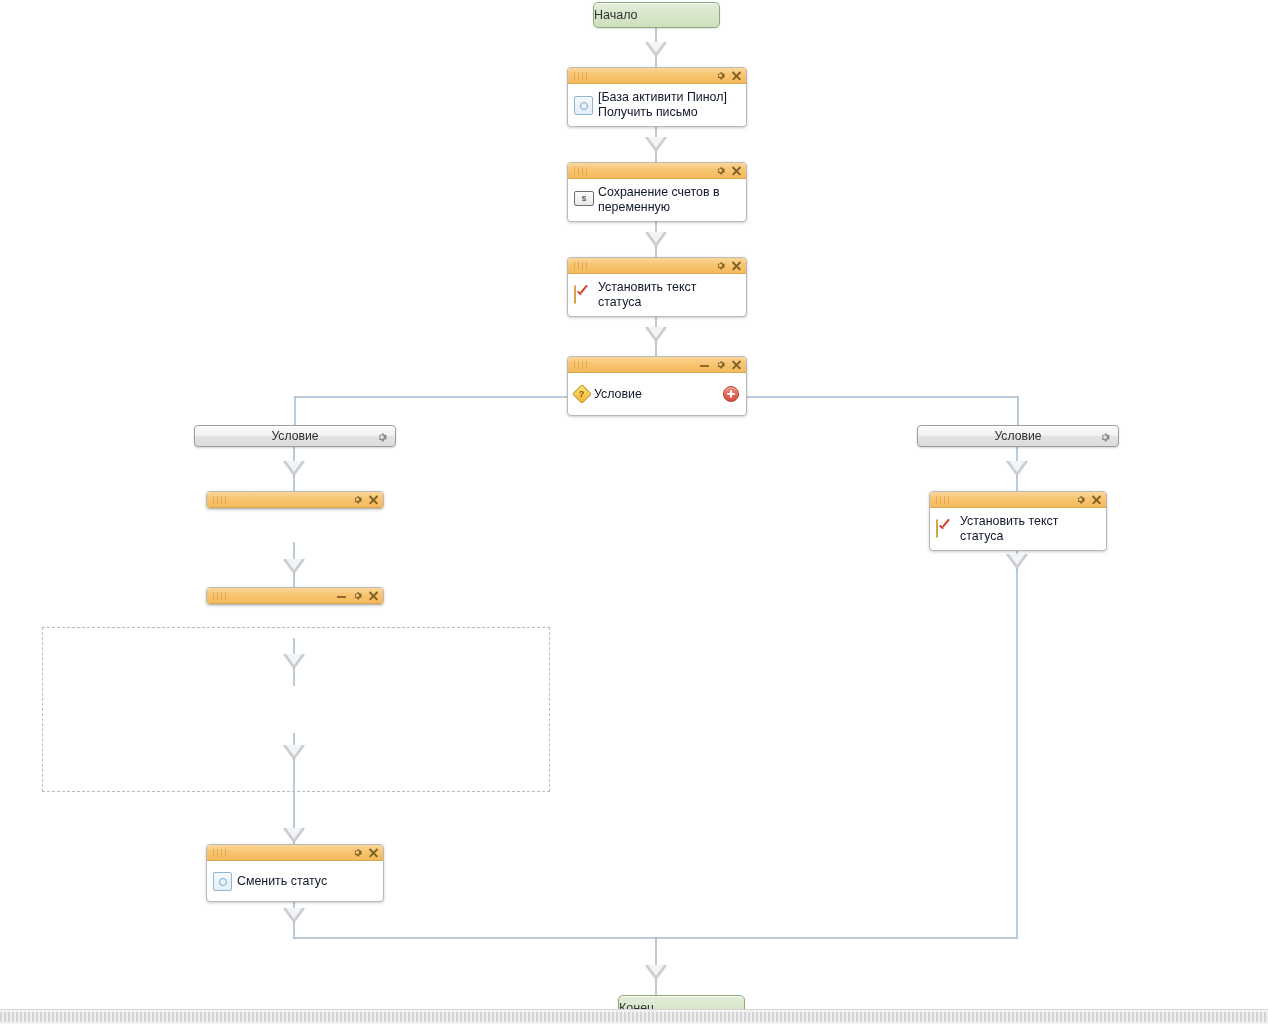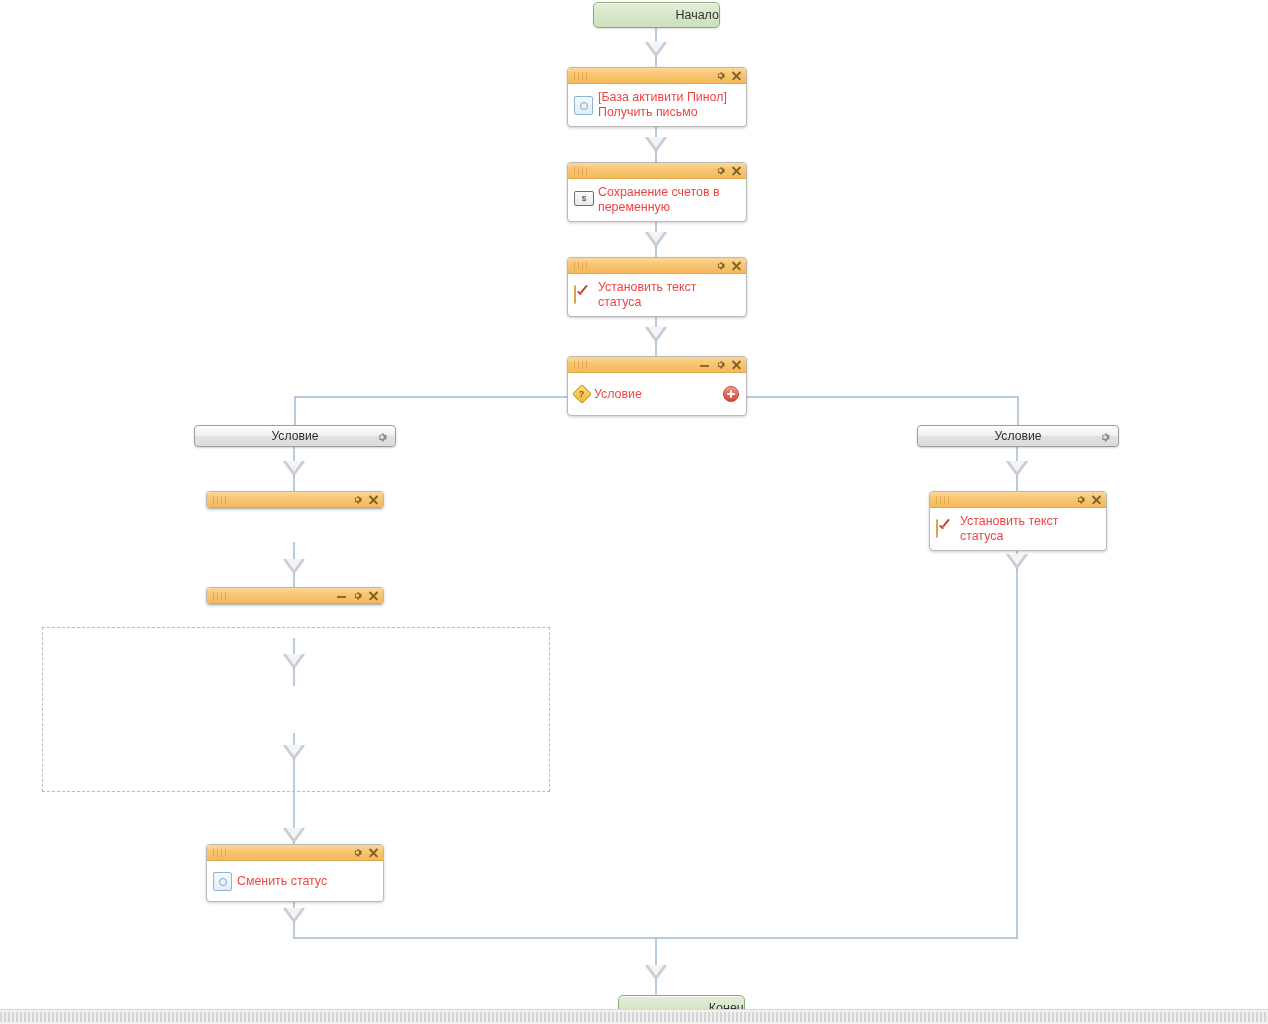--- a/index.html
+++ b/index.html
@@ -23,21 +23,21 @@
          filter:drop-shadow(0 1px 0 rgba(0,0,0,.10));}
   .arrow:after{content:"";position:absolute;left:-8px;top:-15px;
          width:0;height:0;border-left:8px solid transparent;
          border-right:8px solid transparent;border-top:11px solid #f3f4f6;}
 
   
   .term{position:absolute;height:24px;border:1px solid #8faa79;
         border-radius:5px;
         background:linear-gradient(180deg,#e4eedb 0%,#d7e6c9 50%,#cde0bd 100%);
         box-shadow:0 1px 2px rgba(0,0,0,.13), inset 0 1px 0 rgba(255,255,255,.75);
-        display:flex;align-items:center;justify-content:flex-end;
+        display:flex;align-items:center;justify-content:flex-start;
         font-size:12.5px;color:#333;}
 
   
   .node{position:absolute;background:#ffffff;
         border:1px solid #b9b9b9;border-radius:4px;
         box-shadow:0 1px 3px rgba(0,0,0,.20);
         overflow:hidden;}
   .node-hd{height:15px;position:relative;
         background:linear-gradient(180deg,#fcd79a 0%,#f8c571 45%,#f4b95c 100%);
         border-bottom:1px solid #dca94e;}
@@ -47,21 +47,21 @@
   .ico-min{width:9px;height:7px;position:relative;}
   .ico-min:before{content:"";position:absolute;left:0;top:4px;width:9px;height:1.6px;background:#8a6a2d;}
   .ico-gear{width:9px;height:9px;position:relative;}
   .ico-gear svg{display:block;}
   .ico-x{width:9px;height:9px;position:relative;}
   .ico-x:before,.ico-x:after{content:"";position:absolute;left:-1px;top:4px;width:11px;height:1.7px;background:#7e6128;}
   .ico-x:before{transform:rotate(45deg);}
   .ico-x:after{transform:rotate(-45deg);}
   .node-bd{position:relative;padding:6px 8px 6px 30px;min-height:28px;
         display:flex;align-items:center;}
-  .node-lbl{font-size:12.4px;color:#ef4444;line-height:15px;}
+  .node-lbl{font-size:12.4px;color:#0f172a;line-height:15px;}
   .bico{position:absolute;left:6px;top:50%;transform:translateY(-50%);
         width:18px;height:18px;}
 
   
   .ic-rec{width:17px;height:17px;border:1px solid #8fb4d4;border-radius:2px;
         background:linear-gradient(180deg,#f4f9fd,#e3eef8);
         display:flex;align-items:center;justify-content:center;}
   .ic-rec i{width:6px;height:6px;border:1.5px solid #7aa6cc;border-radius:50%;display:block;}
   
   .ic-money{width:18px;height:13px;border:1px solid #6f6f6f;border-radius:2px;

